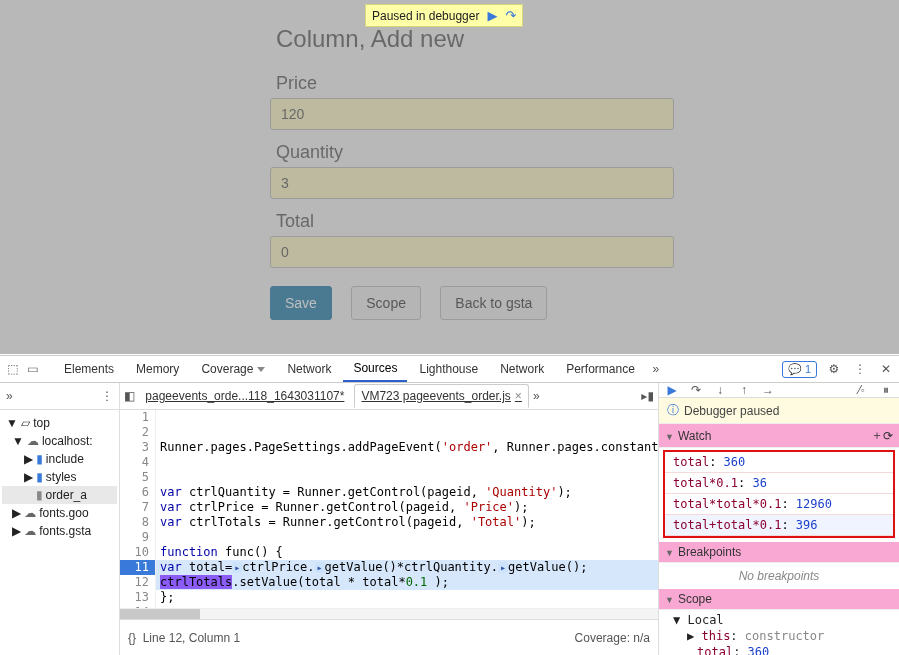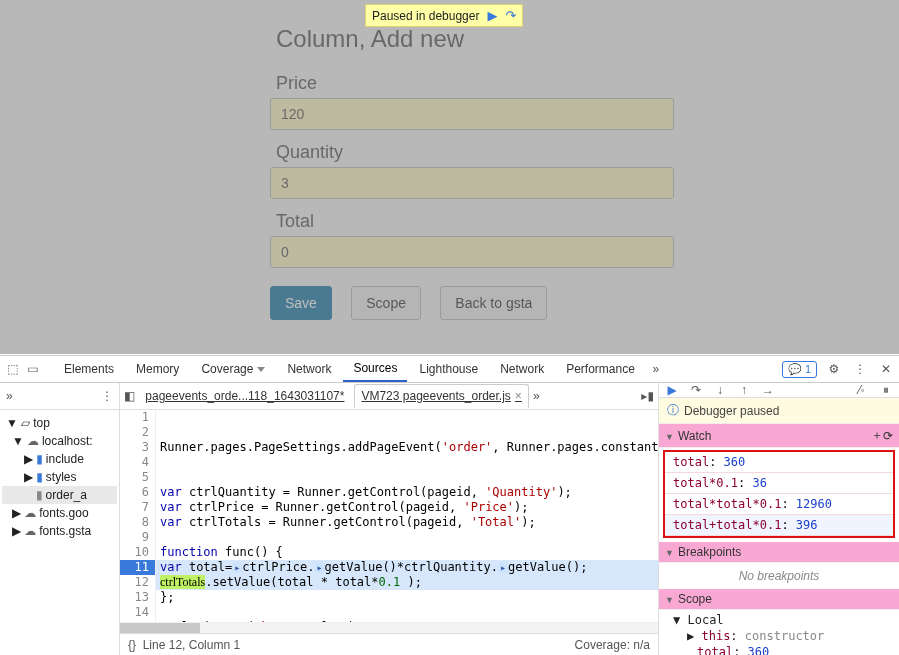--- a/index.html
+++ b/index.html
@@ -52,23 +52,23 @@
 .code-area { flex:1; display:flex; font-family: Menlo, Consolas, monospace; font-size: 12px; overflow:hidden; background:#fff;}
 .gutter { width: 36px; text-align: right; color: #888; background: #fff; border-right: 1px solid #eee; }
 .gutter div { padding: 0 6px; height: 15px; line-height:15px;}
 .gutter .bp { background: #3879d9; color: #fff; }
 .lines { flex:1; overflow:hidden; }
 .lines div { height: 15px; line-height:15px; padding-left: 4px; white-space: pre; color:#000;}
 .kw { color: #0000aa; }
 .str { color: #aa0000; }
 .num { color: #006600; }
 .exec-line { background: #d7e7fb; }
-.sel { background: #bef264; font-family: Liberation Serif, serif; }
+.sel { background: #8b5cf6; }
 .hint { background:#cde3fb; color:#3158a8; border-radius:2px; padding:0 2px; font-size:10px;}
-.code-status { height: 22px; border-top: 1px solid #ddd; display:flex; align-items:center; padding: 0 8px; color:#555; justify-content:space-between;}
+.code-status { height: 36px; border-top: 1px solid #ddd; display:flex; align-items:center; padding: 0 8px; color:#555; justify-content:space-between;}
 .scrollbar-h { height: 11px; border-top:1px solid #eee; background:#f4f4f4; position:relative;}
 .scrollbar-h .thumb { position:absolute; left:0; top:0; bottom:0; width:80px; background:#c8c8c8;}
 
 
 .dbg-col { width: 240px; display: flex; flex-direction: column; font-size:12px; }
 .dbg-toolbar { height: 27px; border-bottom: 1px solid #ddd; display:flex; align-items:center; padding: 0 6px; gap:10px; color:#555;}
 .dbg-toolbar .icn { width:14px; text-align:center; cursor:pointer;}
 .dbg-toolbar .blue { color:#3879d9; }
 .dbg-paused { background: #fffbe0; padding: 4px 8px; border-bottom:1px solid #eee; color:#444; display:flex; align-items:center; gap:5px;}
 .dbg-section-h { padding: 3px 6px; color:#333; background:#f9a8d4; border-bottom:1px solid #eee; display:flex; align-items:center;}

